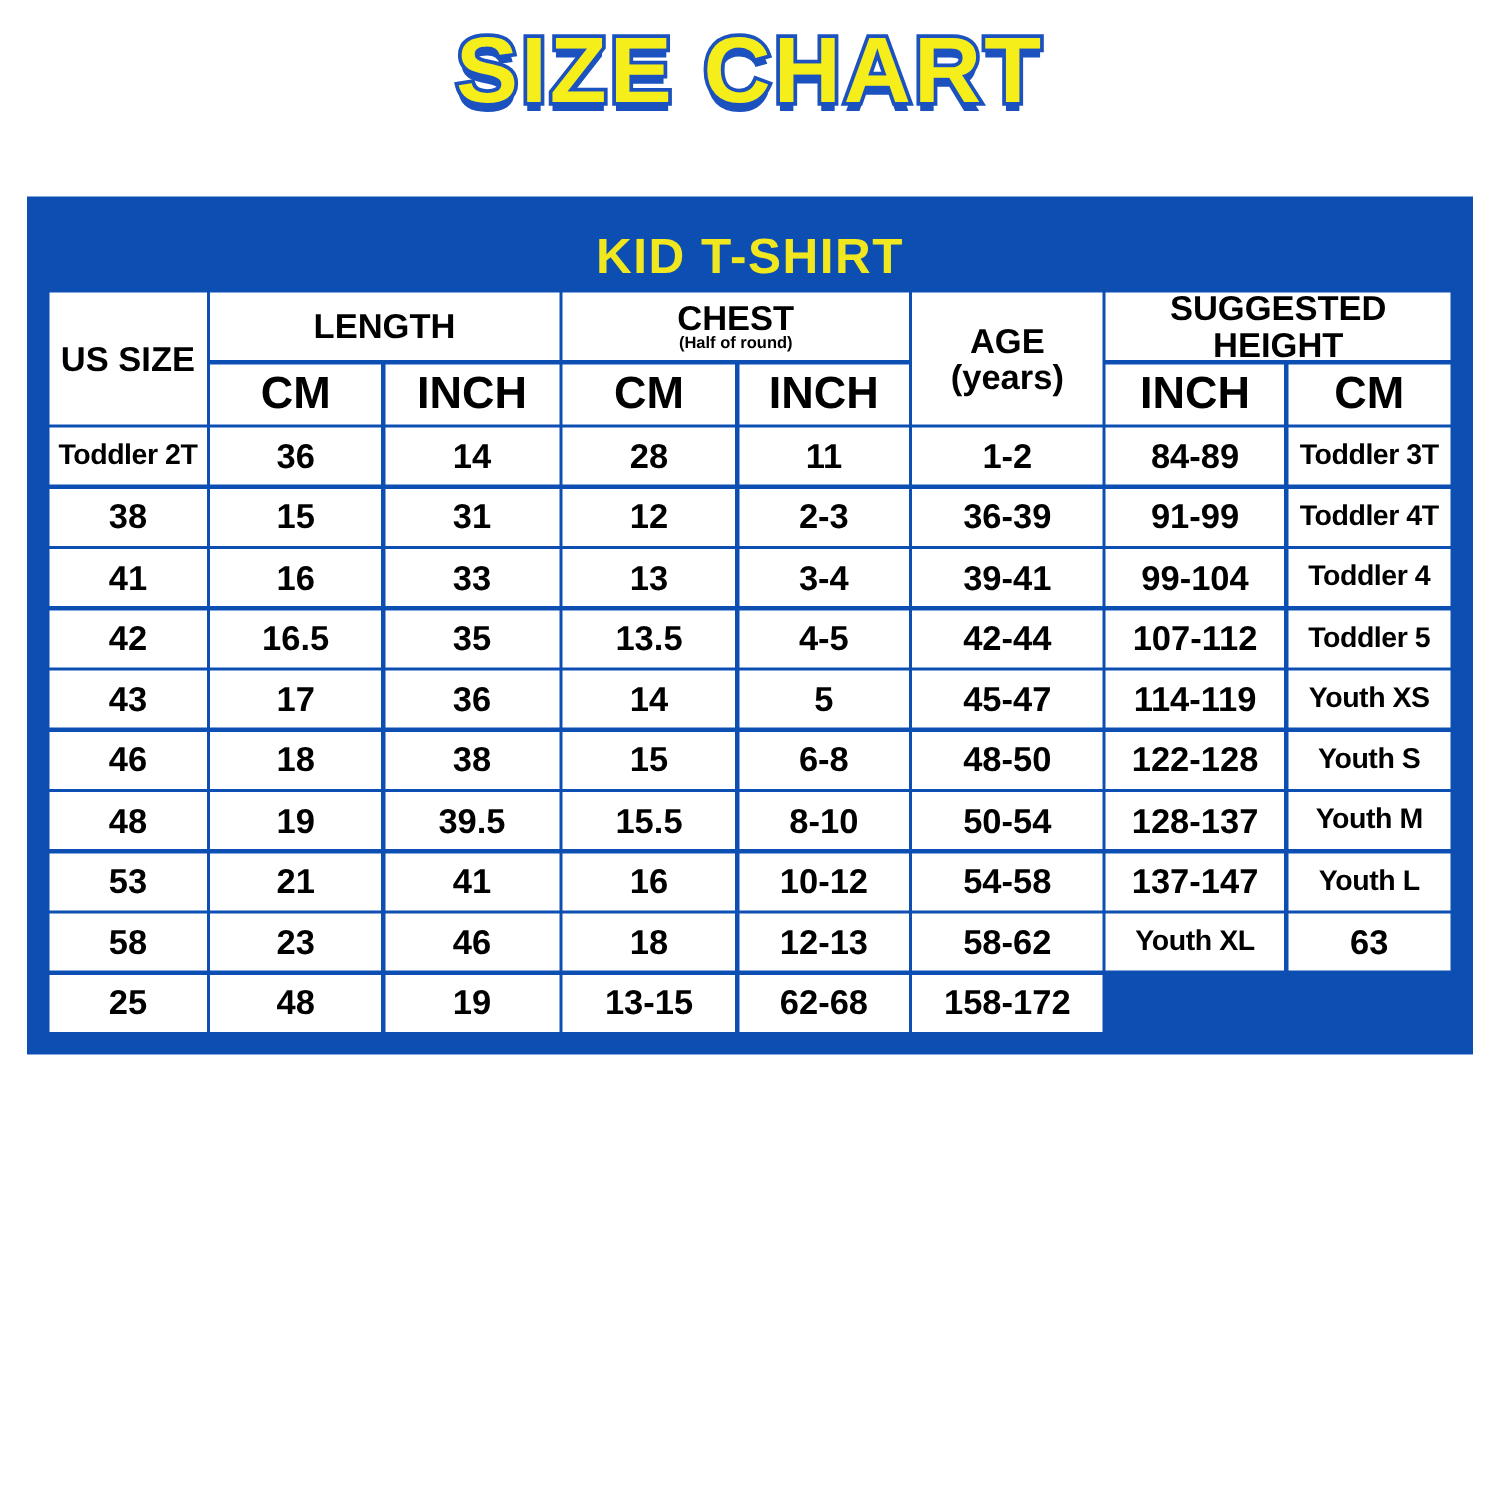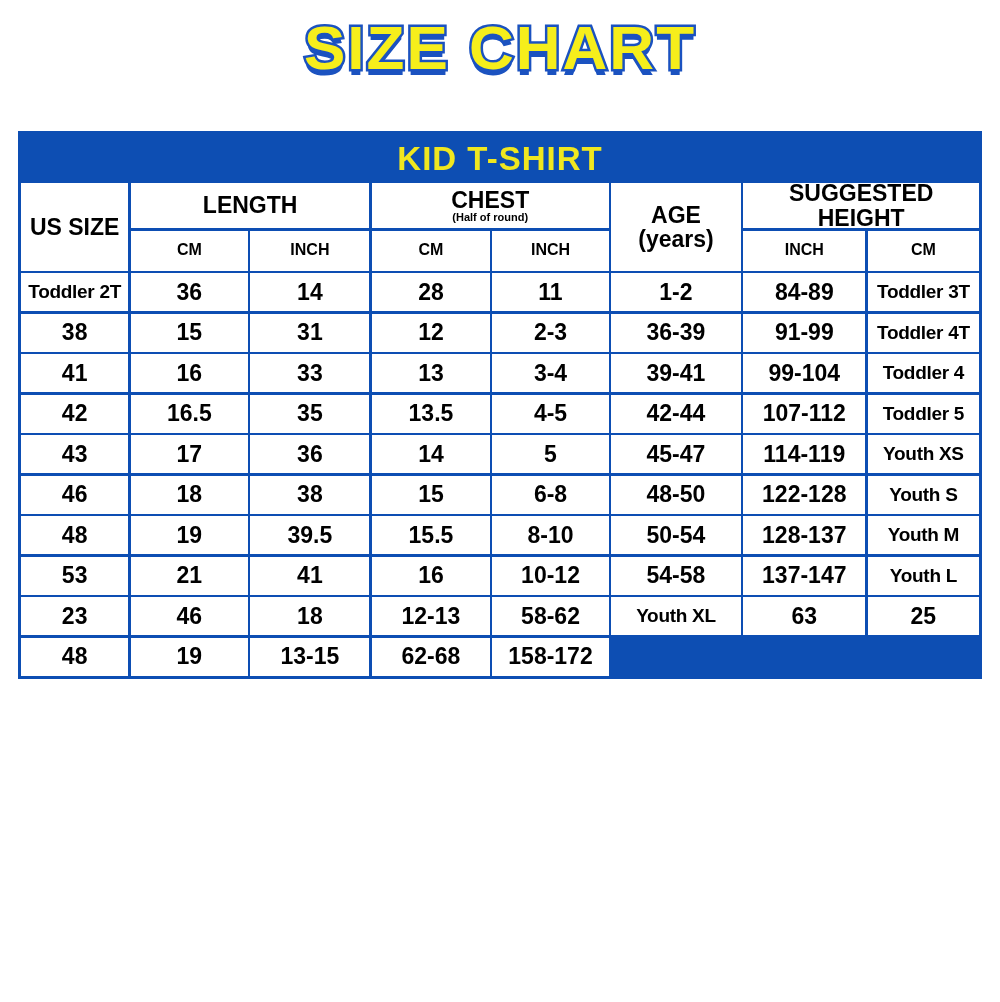--- a/index.html
+++ b/index.html
@@ -25,21 +25,21 @@
     color: var(--yellow, #f6ee1b);
     -webkit-text-stroke: 5px var(--title-blue, #1b52c0);
     paint-order: stroke fill;
     text-shadow: 0 6px 0 var(--title-blue, #1b52c0);
   }
   .size-table {
     position: absolute;
     left: 18px; top: 131px;
     width: 964px;
     background: var(--blue, #0d4eb3);
-    padding: 3px;
+    padding: 15px;
   }
   .banner {
     height: 49px;
     display: flex; align-items: center; justify-content: center;
     color: var(--banner-yellow, #f0e71f);
     font-size: 33px;
     font-weight: bold;
     letter-spacing: 1px;
   }
   .grid {
@@ -55,21 +55,21 @@
     display: flex; flex-direction: column;
     align-items: center; justify-content: center;
     color: #000000;
     font-weight: bold;
     text-align: center;
     line-height: 1.05;
     overflow: hidden;
   }
   .hdr  { font-size: 23px; }
   .sub  { font-size: 11px; font-weight: bold; }
-  .unit { font-size: 16px; }
+  .unit { font-size: 30px; }
   .num  { font-size: 23px; }
   .rowlabel { font-size: 19px; letter-spacing: -0.3px; }
   .c-ussize { grid-row: 1 / 3; grid-column: 1; }
   .c-length { grid-row: 1; grid-column: 2 / 4; }
   .c-chest  { grid-row: 1; grid-column: 4 / 6; justify-content: center; }
   .c-age    { grid-row: 1 / 3; grid-column: 6; }
   .c-sh     { grid-row: 1; grid-column: 7 / 9; }
   .r2c2 { grid-row: 2; grid-column: 2; }
   .r2c3 { grid-row: 2; grid-column: 3; }
   .r2c4 { grid-row: 2; grid-column: 4; }
@@ -170,20 +170,21 @@
         <div class="cell num">128-137</div>
         <div class="cell rowlabel">Youth M</div>
         <div class="cell num">53</div>
         <div class="cell num">21</div>
         <div class="cell num">41</div>
         <div class="cell num">16</div>
         <div class="cell num">10-12</div>
         <div class="cell num">54-58</div>
         <div class="cell num">137-147</div>
         <div class="cell rowlabel">Youth L</div>
+        <div class="cell num">58</div>
         <div class="cell num">23</div>
         <div class="cell num">46</div>
         <div class="cell num">18</div>
         <div class="cell num">12-13</div>
         <div class="cell num">58-62</div>
         <div class="cell rowlabel">Youth XL</div>
         <div class="cell num">63</div>
         <div class="cell num">25</div>
         <div class="cell num">48</div>
         <div class="cell num">19</div>

